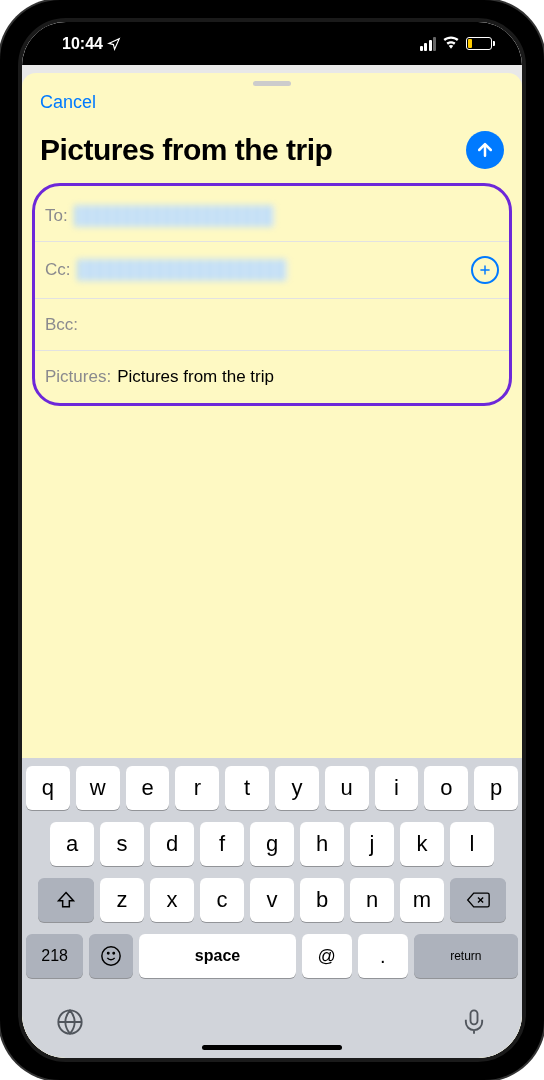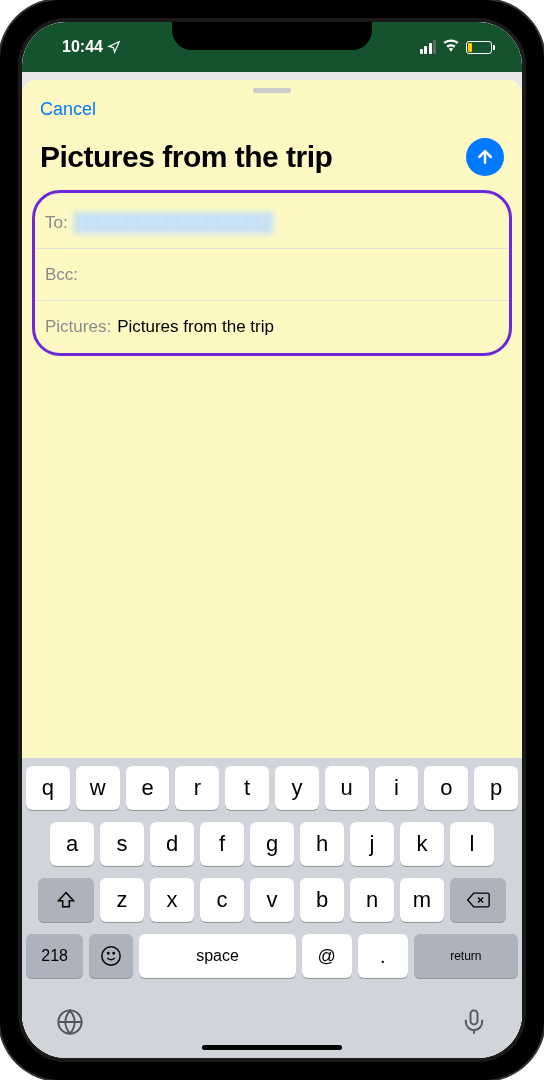--- a/index.html
+++ b/index.html
@@ -36,22 +36,22 @@
 
     .screen {
       width: 100%;
       height: 100%;
       background: #e8e8e8;
       position: relative;
       display: flex;
       flex-direction: column;
     }
     .status-bar {
-      height: 50px;
-      background: #14532d;
+      height: 43px;
+      background: #000000;
       color: #fff;
       display: flex;
       align-items: center;
       justify-content: space-between;
       padding: 0 30px 0 40px;
       font-size: 16px;
       font-weight: 600;
       z-index: 10;
     }
     .status-left { display: flex; align-items: center; gap: 4px; }
@@ -144,21 +144,21 @@
       box-shadow: 0 1px 0 rgba(0,0,0,0.3);
       height: 44px;
       flex: 1;
       max-width: 44px;
       display: flex;
       align-items: center;
       justify-content: center;
       font-size: 22px;
       color: #000;
     }
-    .key-space { max-width: none; flex: 3; font-size: 16px; }
+    .key-space { max-width: none; flex: 3; font-size: 16px; font-weight: bold; }
     .key-return { max-width: none; flex: 2; font-size: 12px; background: #adb2bc; }
     .key-123 { max-width: none; flex: 1.1; font-size: 16px; background: #adb2bc; }
     .key-at { max-width: 50px; font-size: 18px; }
     .key-dot { max-width: 50px; font-size: 20px; }
     .key-emoji { max-width: 44px; background: #adb2bc; font-size: 20px; }
     .kb-bottom { display: flex; justify-content: space-between; padding: 18px 30px 0; color: #50555c; }
     .kb-bottom svg { width: 28px; height: 28px; }
     .home-indicator {
       position: absolute;
       bottom: 8px;
@@ -221,20 +221,29 @@
               </svg>
           </div>
         </div>
 
         <div class="annot-box">
           <div class="field-row">
             <span class="field-label">To:</span>
             <div class="redacted" style="width:200px"></div>
           </div>
           <div class="field-row">
+            <span class="field-label">Cc:</span>
+            <div class="redacted" style="width:210px"></div>
+            <div class="add-contact">
+              <svg width="14" height="14" viewBox="0 0 24 24" fill="none" stroke="#007aff" stroke-width="2.5" stroke-linecap="round">
+                  <path d="M12 5v14M5 12h14"></path>
+                </svg>
+            </div>
+          </div>
+          <div class="field-row">
             <span class="field-label">Bcc:</span>
           </div>
           <div class="field-row">
             <span class="field-label">Pictures:</span>
             <span class="field-value">Pictures from the trip</span>
           </div>
         </div>
 
         <div style="flex:1"></div>
 

